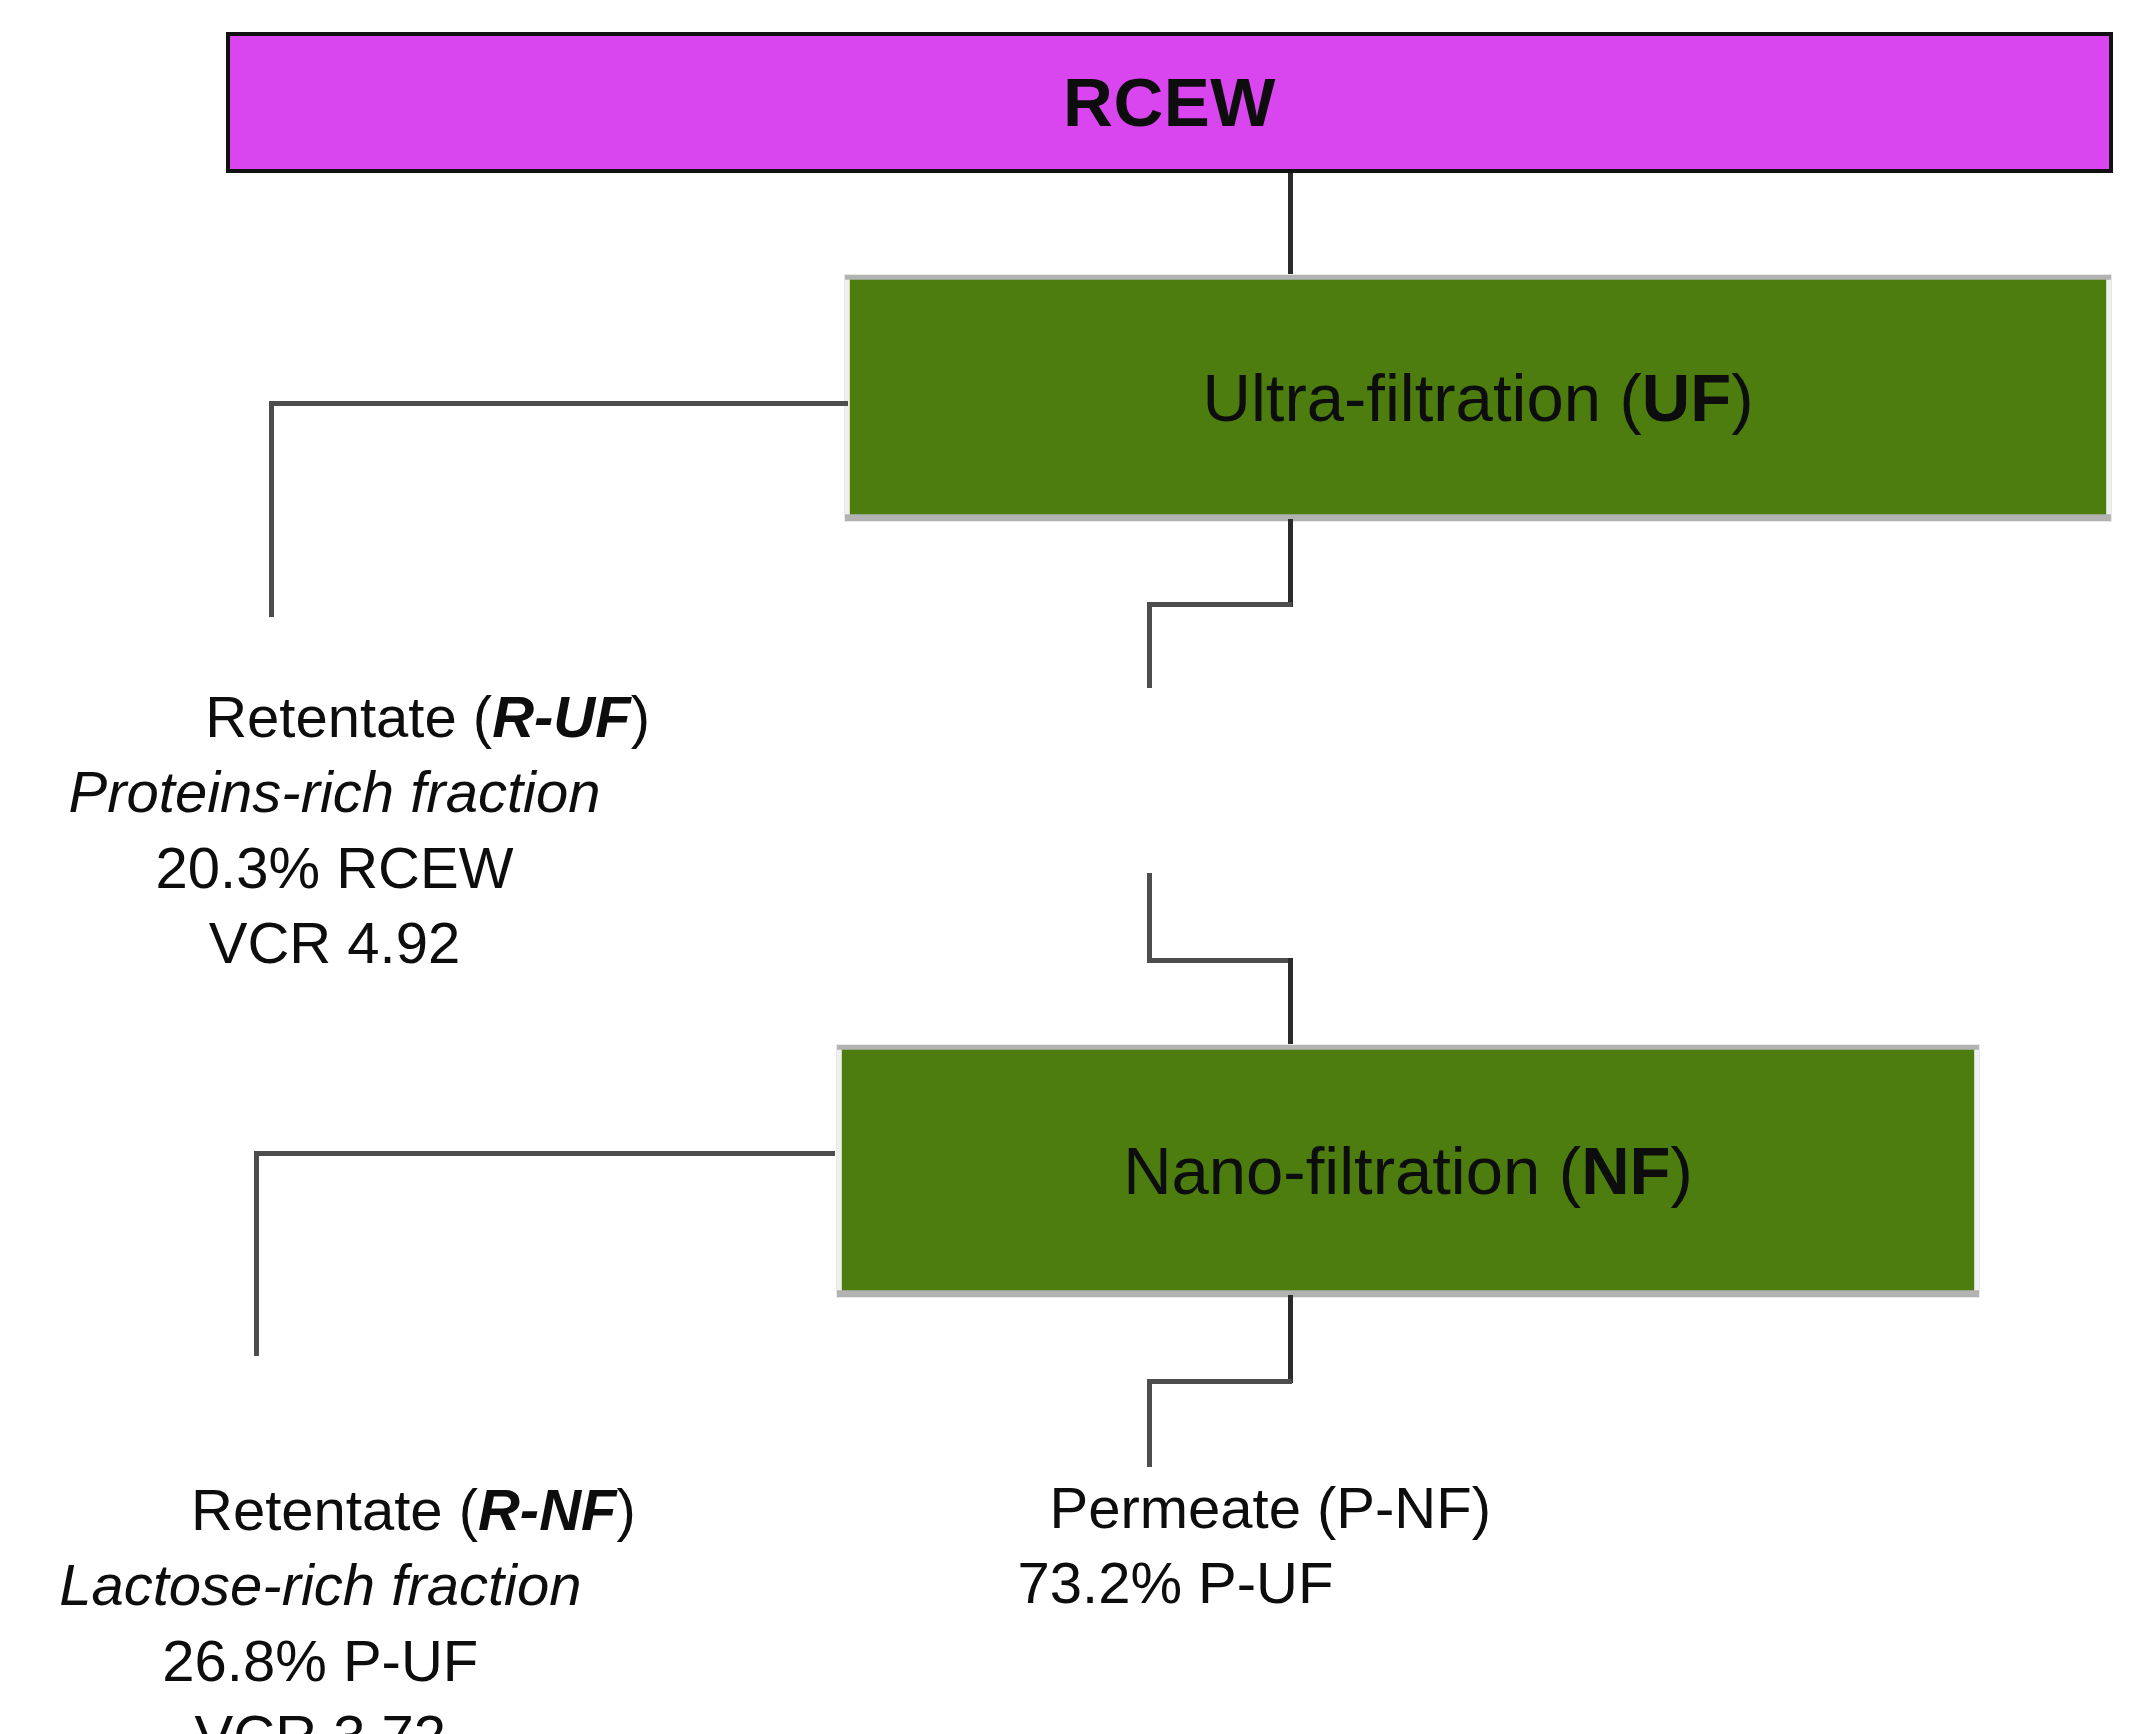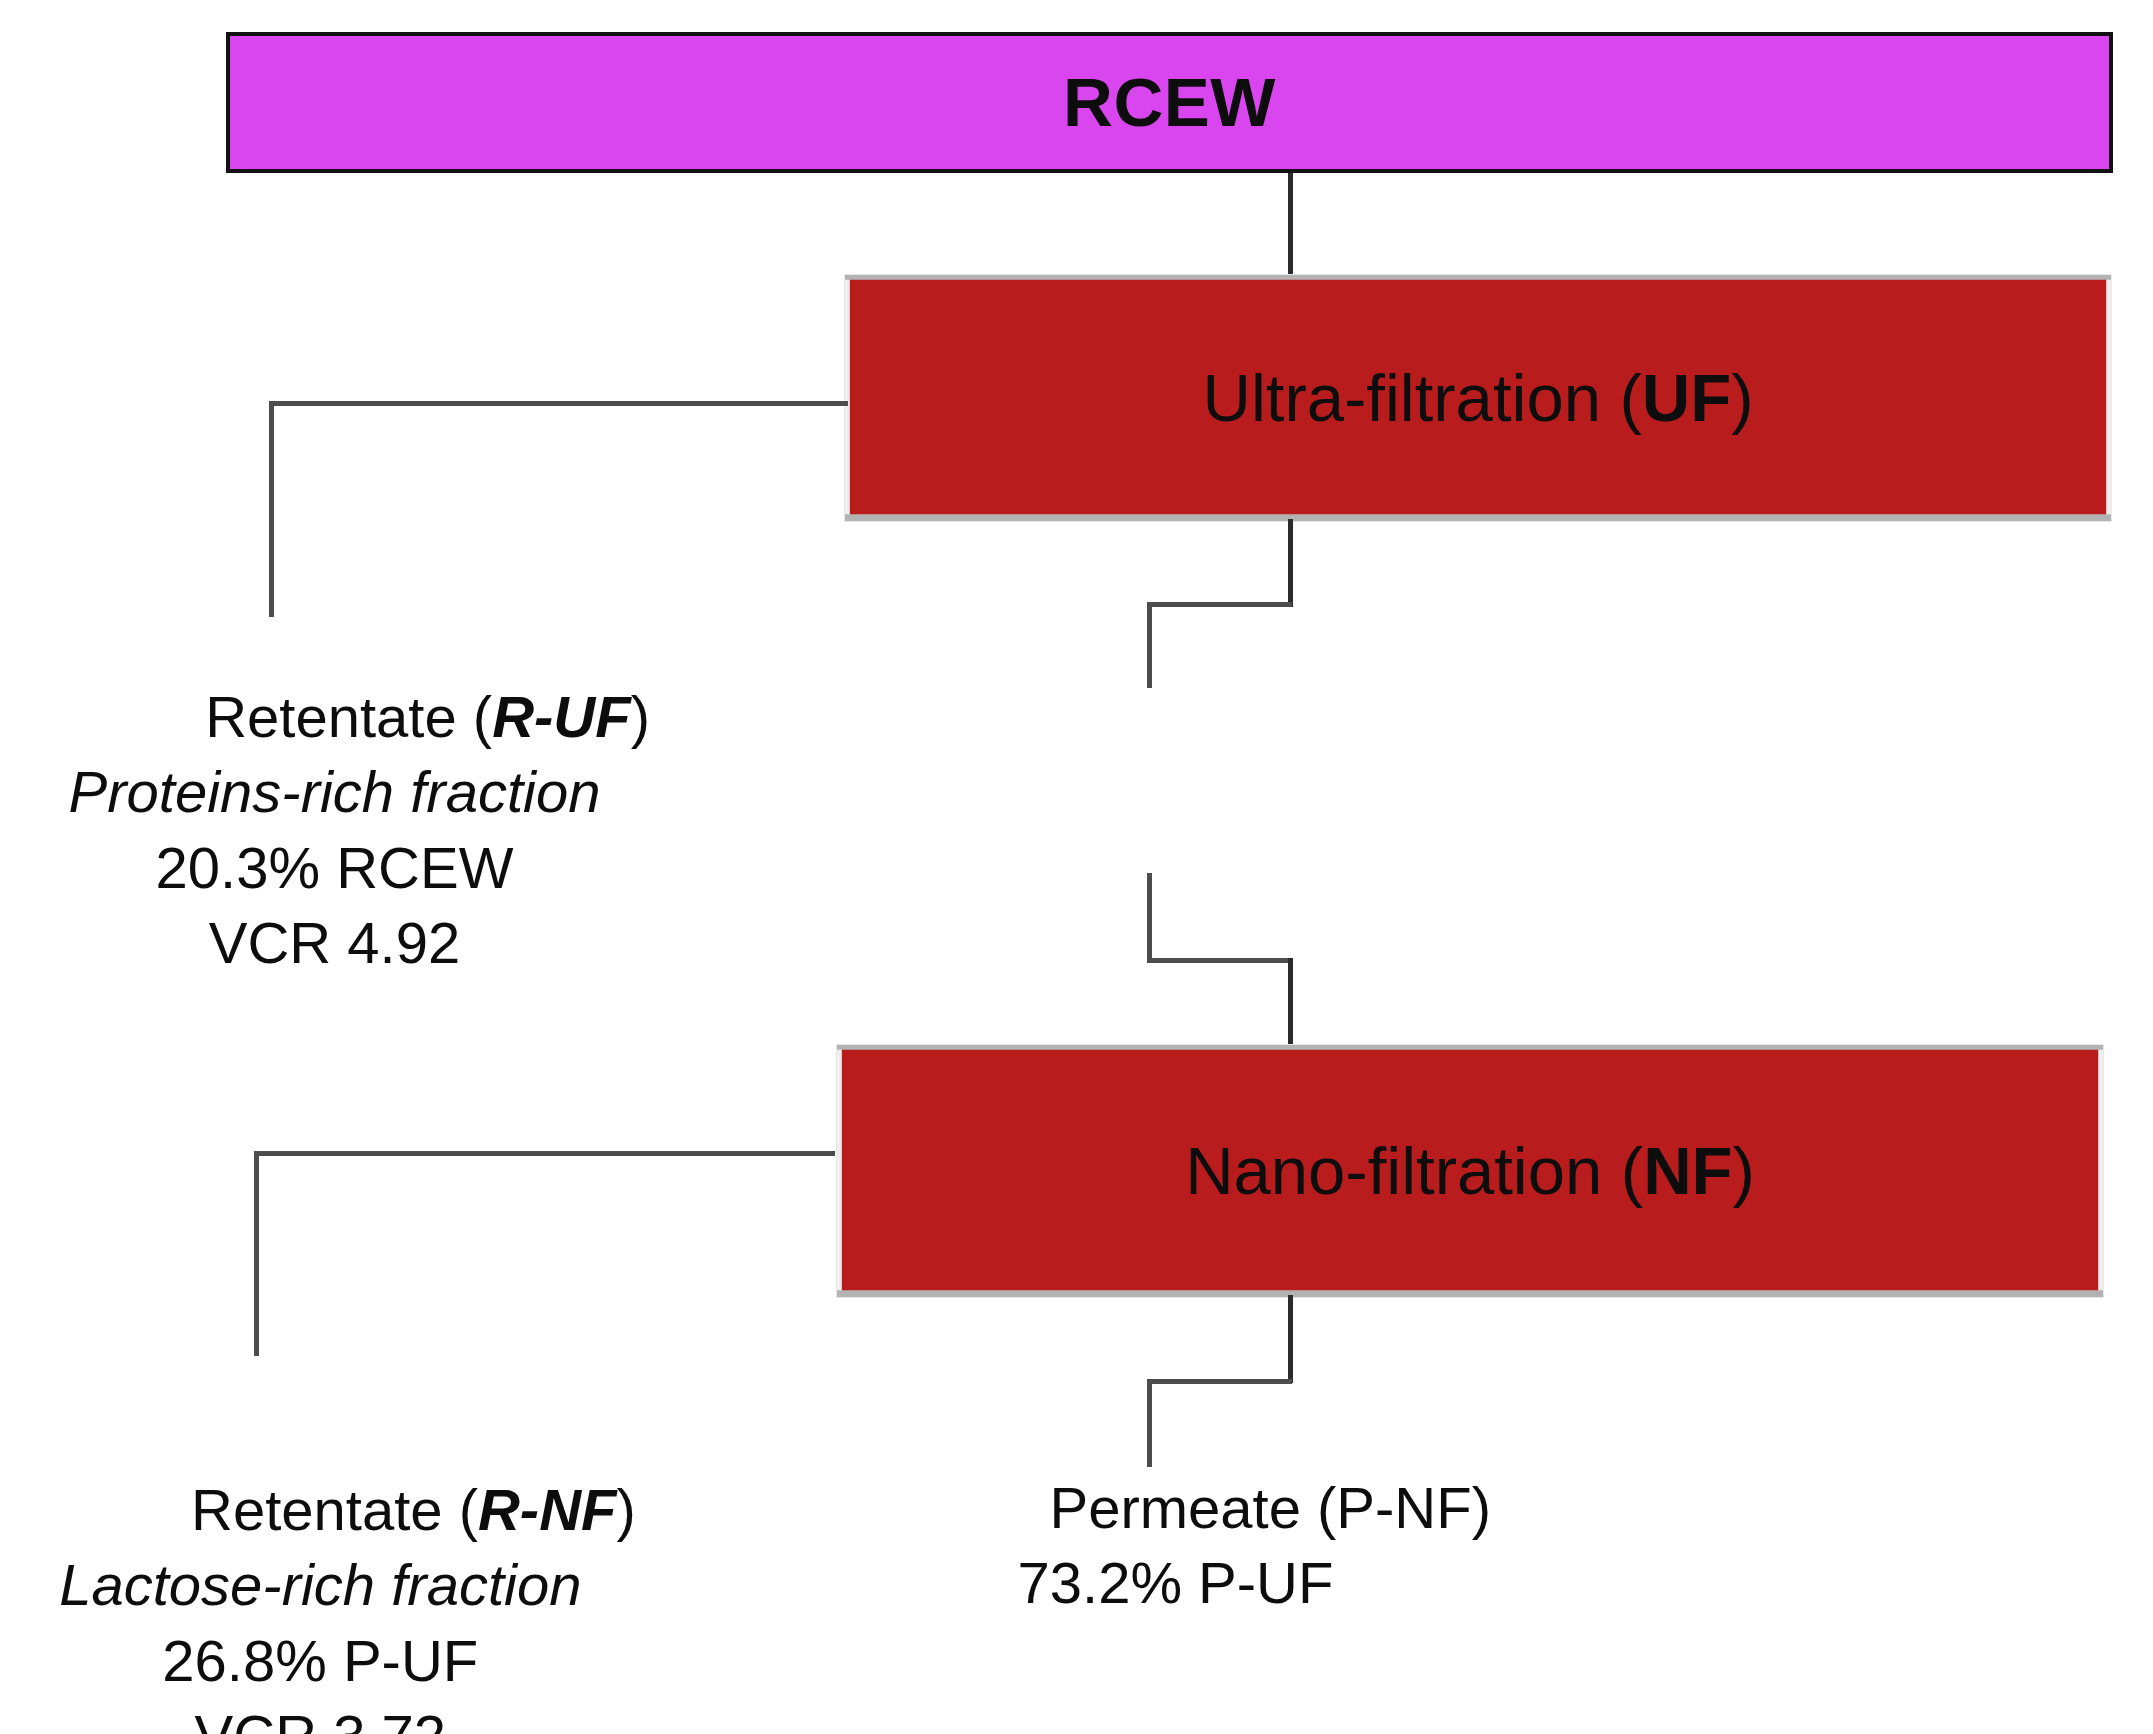--- a/index.html
+++ b/index.html
@@ -34,21 +34,21 @@
     border: 4.8px solid #111111;
   }
   .box-source .box-label {
     font-size: 69px;
     font-weight: bold;
     letter-spacing: 0.5px;
     color: #0d0d0d;
   }
 
   .box-process {
-    background: #b91c1c;
+    background: #4d7c0f;
     border: 1px solid #e8e8e8;
     box-shadow:
       inset 0 4.8px 0 0 #b3b3b3,
       inset 0 -6.7px 0 0 #b3b3b3,
       inset 4.8px 0 0 0 #efefef,
       inset -4.8px 0 0 0 #efefef;
   }
   .box-process .box-label {
     font-size: 67px;
     font-weight: normal;
@@ -110,21 +110,21 @@
     <span class="tl tl-sub">Proteins-rich fraction</span>
     <span class="tl tl-stat">20.3% RCEW</span>
     <span class="tl tl-stat">VCR 4.92</span>
   </div>
 
 
   <div class="line line-v" style="left:1147px; top:873px; height:88px;"></div>
   <div class="line line-h" style="left:1147px; top:958px; width:145px;"></div>
   <div class="line line-v line-dark" style="left:1288px; top:958px; height:88px;"></div>
 
-  <div class="box box-process" style="left:836px; top:1044px; width:1268px; height:254px;">
+  <div class="box box-process" style="left:836px; top:1044px; width:1144px; height:254px;">
     <span class="box-label"><span>Nano-filtration (</span><b>NF</b><span>)</span></span>
   </div>
 
   <div class="line line-h" style="left:254px; top:1151px; width:581px;"></div>
   <div class="line line-v" style="left:254px; top:1151px; height:205px;"></div>
 
   <div class="line line-v line-dark" style="left:1288px; top:1295px; height:88px;"></div>
   <div class="line line-h" style="left:1147px; top:1379px; width:145px;"></div>
   <div class="line line-v" style="left:1147px; top:1379px; height:88px;"></div>
 

